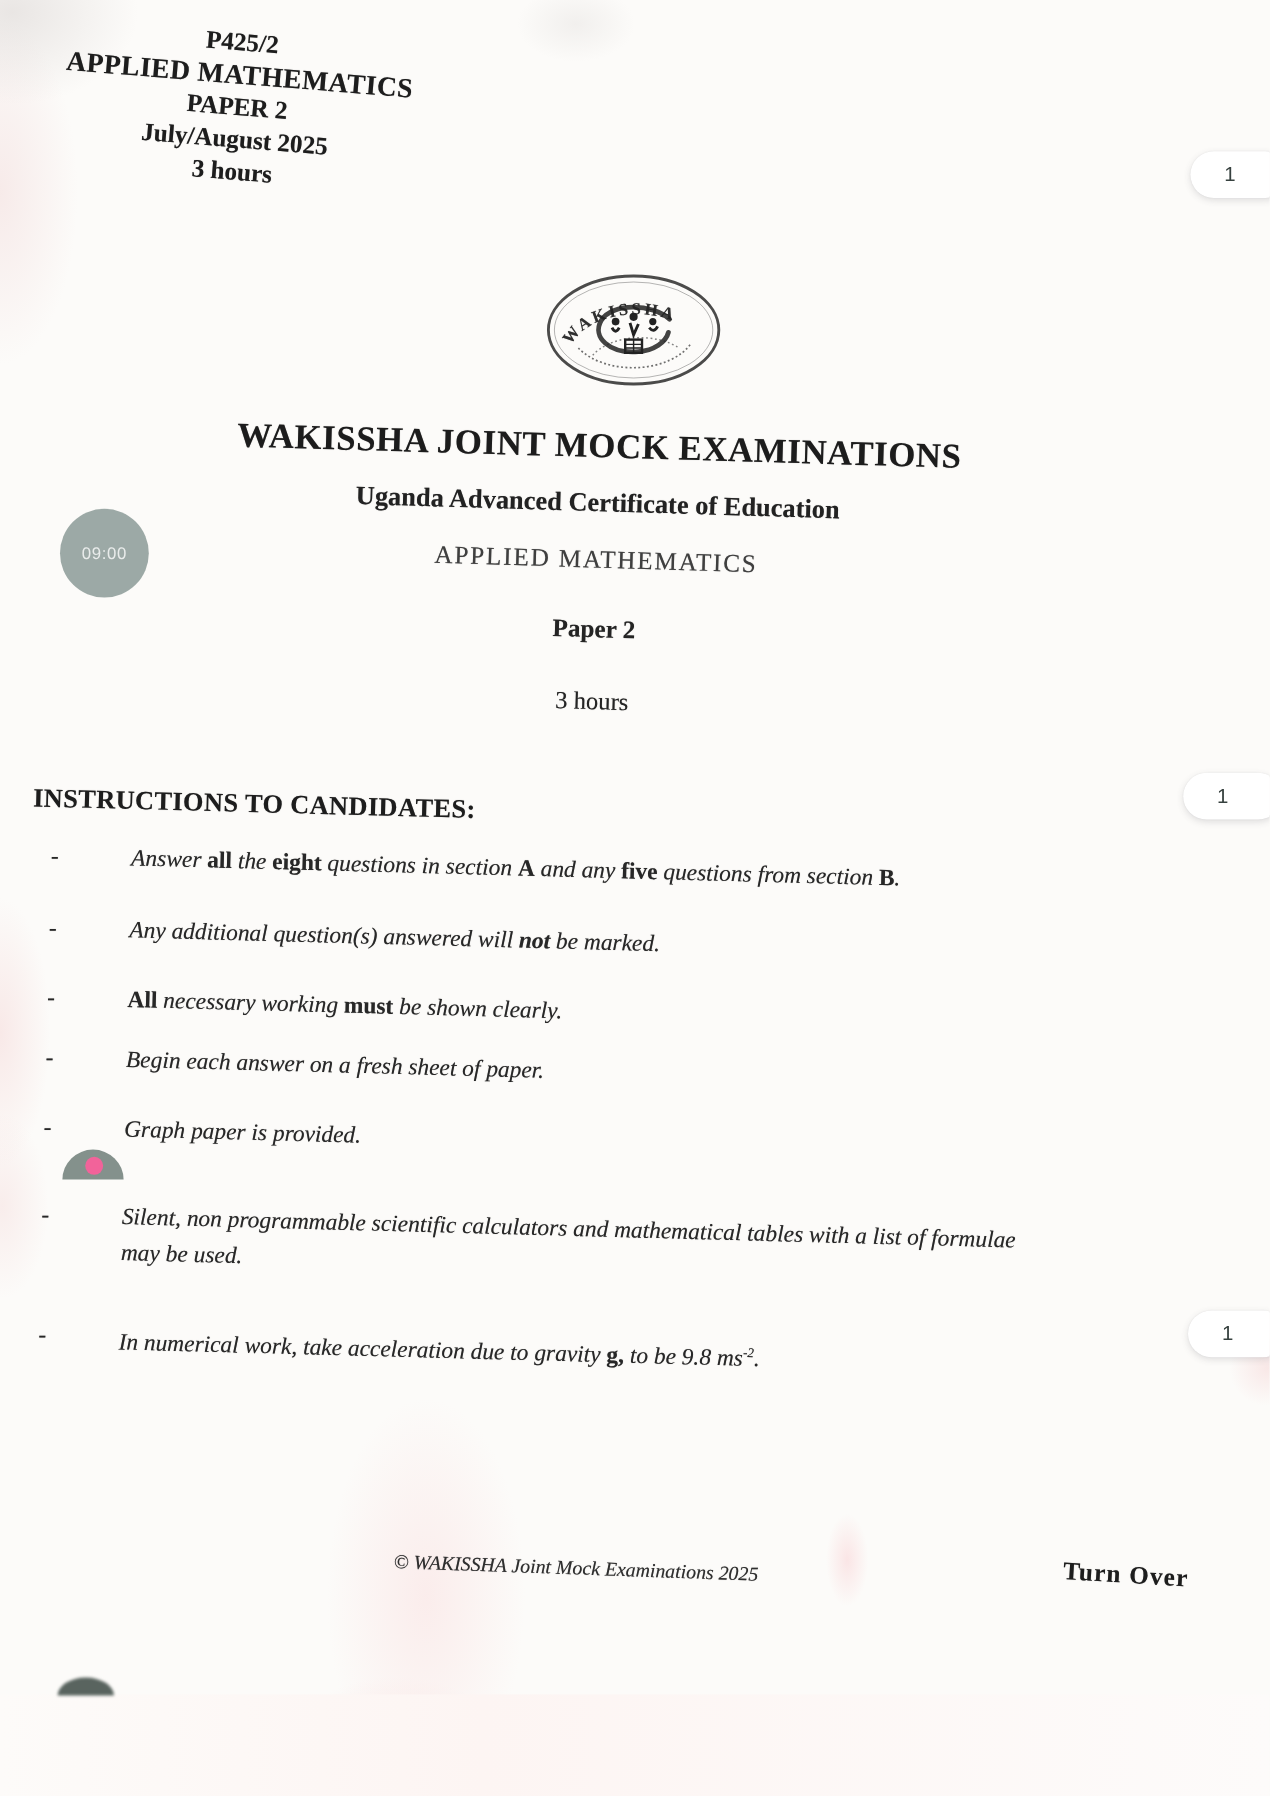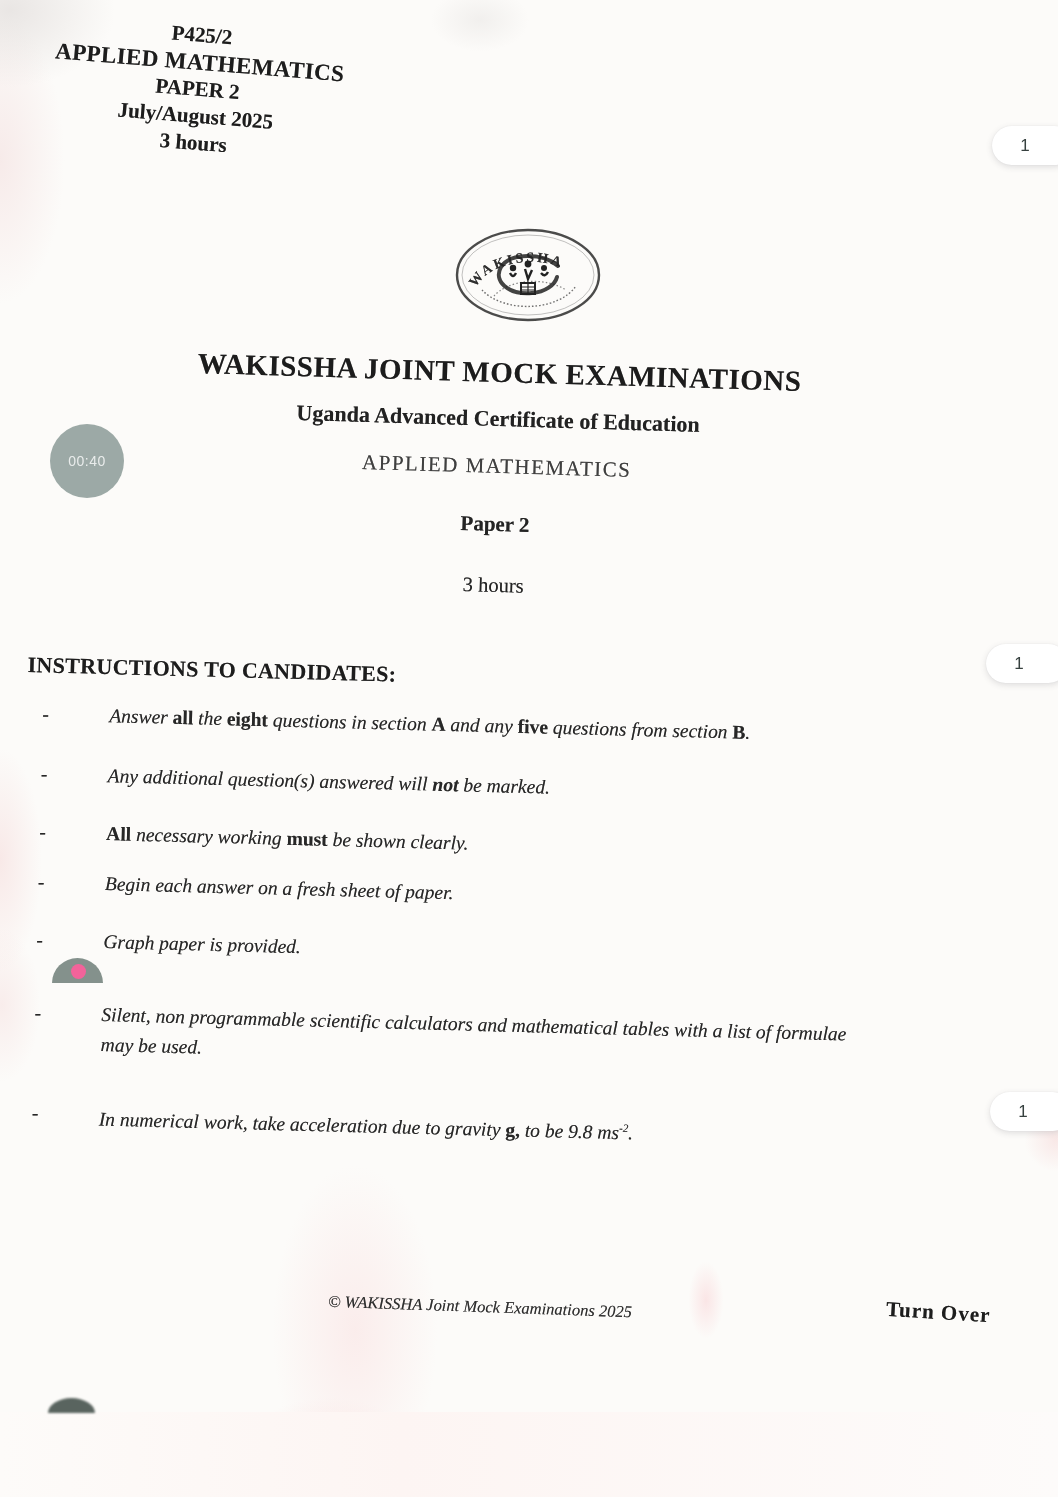--- a/index.html
+++ b/index.html
@@ -183,18 +183,18 @@
   <span>1</span>
 </div>
 <div class="badge badge-2">
   <span>1</span>
 </div>
 <div class="badge badge-3">
   <span>1</span>
 </div>
 
 <div class="timer">
-  <span>00:40</span>
+  <span>09:00</span>
 </div>
 
 <div class="record">
   <span class="record-dot"></span>
 </div>
 
 </body></html>

